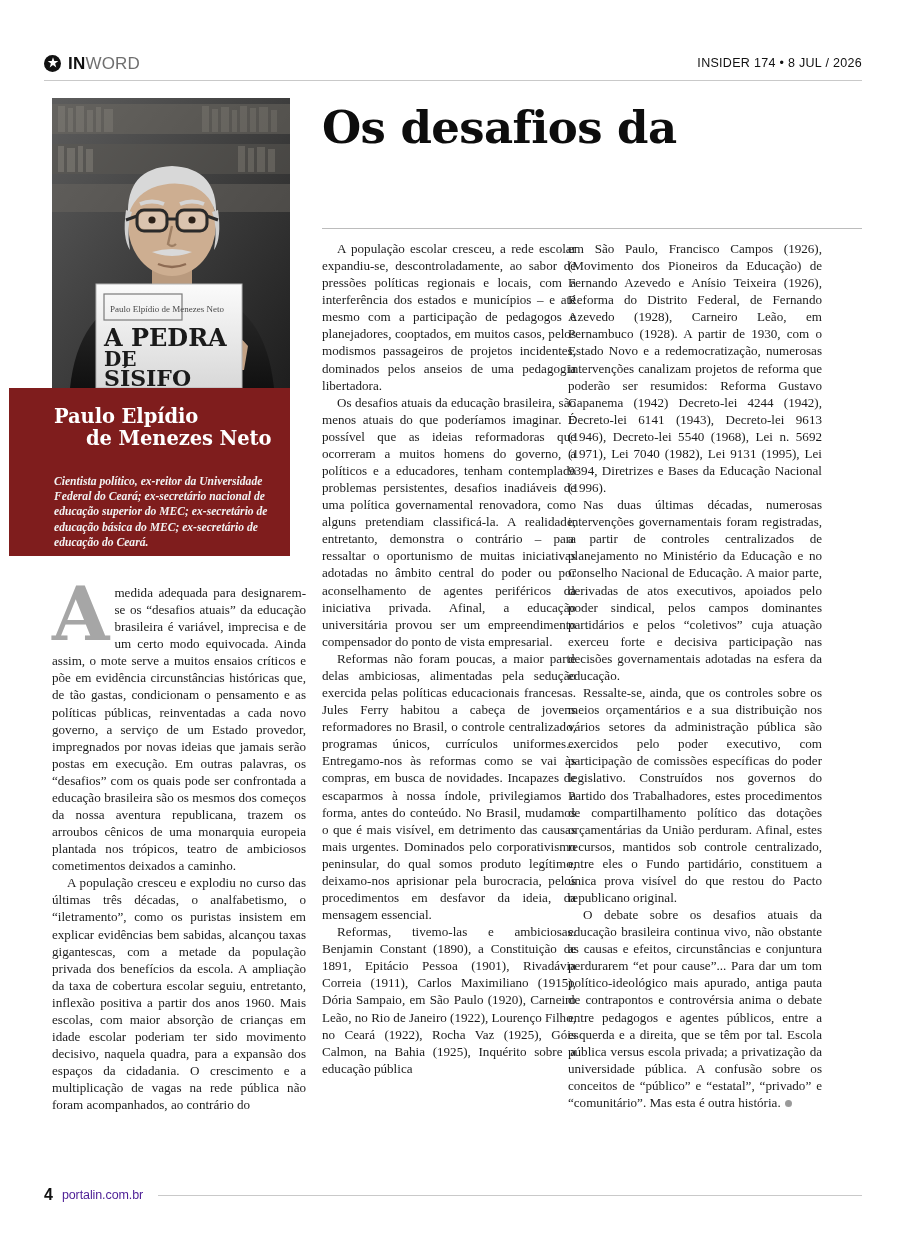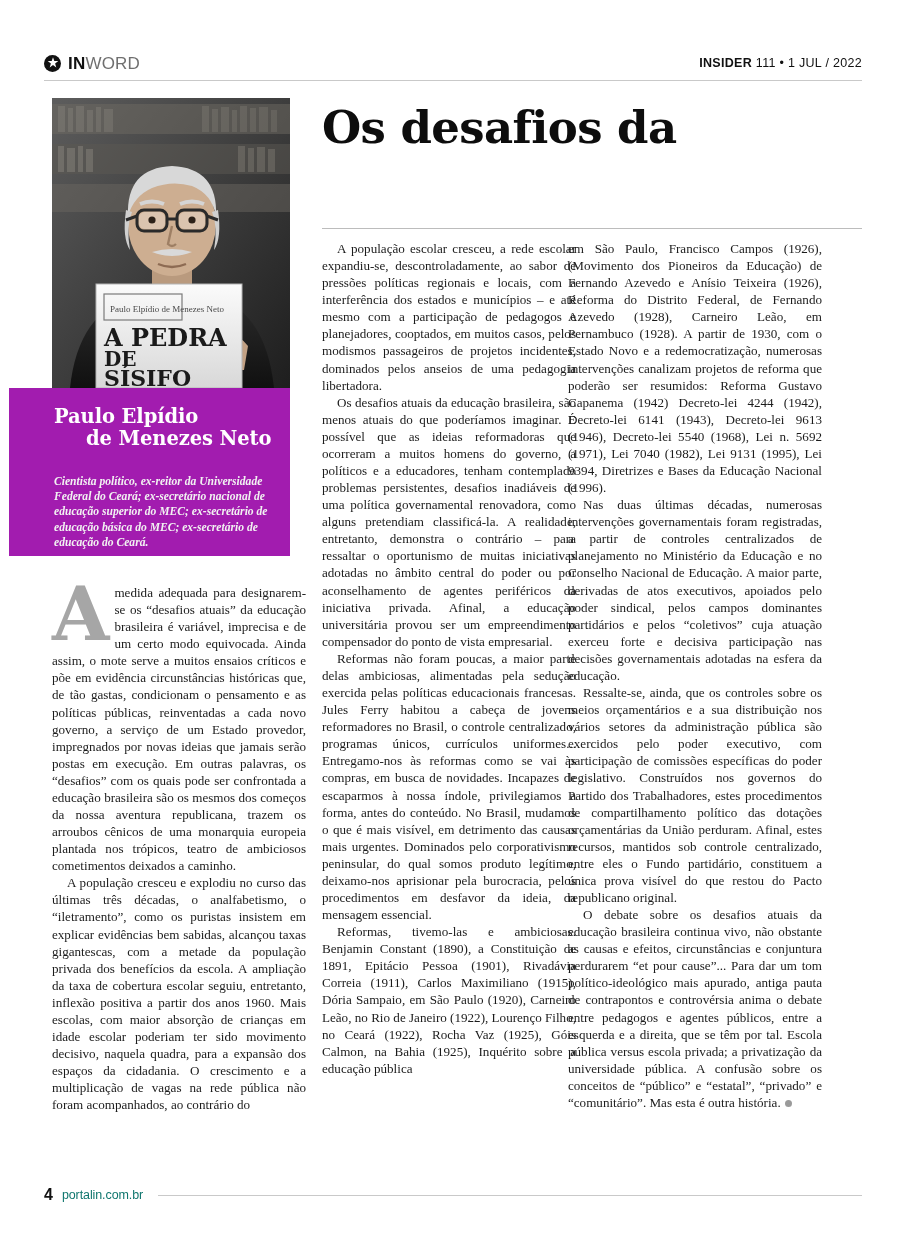--- a/index.html
+++ b/index.html
@@ -12,34 +12,34 @@
 
   
   .masthead{position:absolute;left:44px;top:48px;width:818px;height:30px;display:flex;align-items:center;justify-content:space-between;}
   .brand{display:flex;align-items:center;gap:7px;}
   .star-badge{width:17px;height:17px;border-radius:50%;background:#111;position:relative;display:inline-block;}
   .star-badge svg{position:absolute;left:2.5px;top:2.5px;}
   .brand-word{font-family:"Liberation Sans",sans-serif;font-size:17px;letter-spacing:.2px;line-height:1;}
   .brand-word .b{font-weight:700;color:#111;}
   .brand-word .t{font-weight:400;color:#6f6f6f;}
   .issue{font-family:"Liberation Sans",sans-serif;font-size:12.5px;color:#111;letter-spacing:.3px;white-space:nowrap;}
-  .issue b{font-weight:700;}
+  .issue b{font-weight:400;}
   .rule-top{position:absolute;left:44px;top:80px;width:818px;height:1px;background:#c9c9c9;}
 
   
   .title{position:absolute;left:322px;top:98px;width:540px;
     font-family:"DejaVu Serif",serif;font-weight:700;font-size:45px;line-height:.96;
     letter-spacing:-.6px;color:#0d0d0d;margin-top:8px;}
   .title .l2{display:block;}
   .rule-title{position:absolute;left:322px;top:228px;width:540px;height:1px;background:#bcbcbc;}
 
   
   .photo{position:absolute;left:52px;top:98px;width:238px;height:290px;overflow:hidden;background:#a16207;}
   .photo svg{display:block;}
-  .authorbox{position:absolute;left:9px;top:388px;width:281px;height:168px;background:#a21caf;color:#fff;box-sizing:border-box;padding:18px 18px 12px 45px;}
+  .authorbox{position:absolute;left:9px;top:388px;width:281px;height:168px;background:#7f1d1d;color:#fff;box-sizing:border-box;padding:18px 18px 12px 45px;}
   .author-name{font-family:"DejaVu Serif",serif;font-weight:700;font-size:19.5px;line-height:1.12;letter-spacing:-.1px;color:#fff;}
   .author-name .n2{display:block;margin-left:32px;}
   .author-bio{margin-top:24px;font-family:"Liberation Serif",serif;font-style:italic;font-weight:700;font-size:11.6px;line-height:1.33;color:#f2f2f2;}
 
   
   .col{position:absolute;top:240px;width:254px;font-size:13.1px;line-height:1.305;text-align:justify;
        -webkit-hyphens:auto;hyphens:auto;color:#1b1b1b;}
   .col p{margin:0;text-indent:1.15em;}
   .col p.first{text-indent:0;}
   .col1{left:52px;top:584px;width:254px;}
@@ -48,42 +48,42 @@
 
   .dropcap{float:left;font-family:"DejaVu Serif",serif;font-weight:700;color:#a6a6a6;
     font-size:74px;line-height:.78;margin:2px 5px -4px 0;}
 
   .endmark{display:inline-block;width:7px;height:7px;border-radius:50%;background:#9a9a9a;
     vertical-align:middle;margin-left:4px;}
 
   
   .footer{position:absolute;left:44px;top:1186px;width:818px;display:flex;align-items:center;gap:9px;}
   .folio{font-family:"Liberation Sans",sans-serif;font-weight:700;font-size:16px;color:#111;}
-  .site{font-family:"Liberation Sans",sans-serif;font-size:12.5px;color:#0f766e;letter-spacing:-.1px;}
+  .site{font-family:"Liberation Sans",sans-serif;font-size:12.5px;color:#4c1d95;letter-spacing:-.1px;}
   .rule-foot{flex:1;height:1px;background:#c9c9c9;margin-left:6px;}
 </style>
 </head>
 <body>
 
 <div class="page">
 
   <div class="masthead">
     <div class="brand">
       <span class="star-badge">
         <svg width="12" height="12" viewBox="0 0 12 12">
           <path d="M6 0.2 L7.3 4.1 L11.3 4.1 L8.1 6.5 L9.3 10.4 L6 8 L2.7 10.4 L3.9 6.5 L0.7 4.1 L4.7 4.1 Z" fill="#ffffff"></path>
         </svg>
       </span>
       <span class="brand-word"><span class="b">IN</span><span class="t">WORD</span></span>
     </div>
     <div class="issue">
       <b>INSIDER</b>
-      <span>111</span>
+      <span>174</span>
       <span>•</span>
-      <span>1 JUL / 2022</span>
+      <span>8 JUL / 2026</span>
     </div>
   </div>
   <div class="rule-top"></div>
 
   <h1 class="title">
     <span>Os desafios da</span>
   </h1>
   <div class="rule-title"></div>
 
   <div class="photo">

